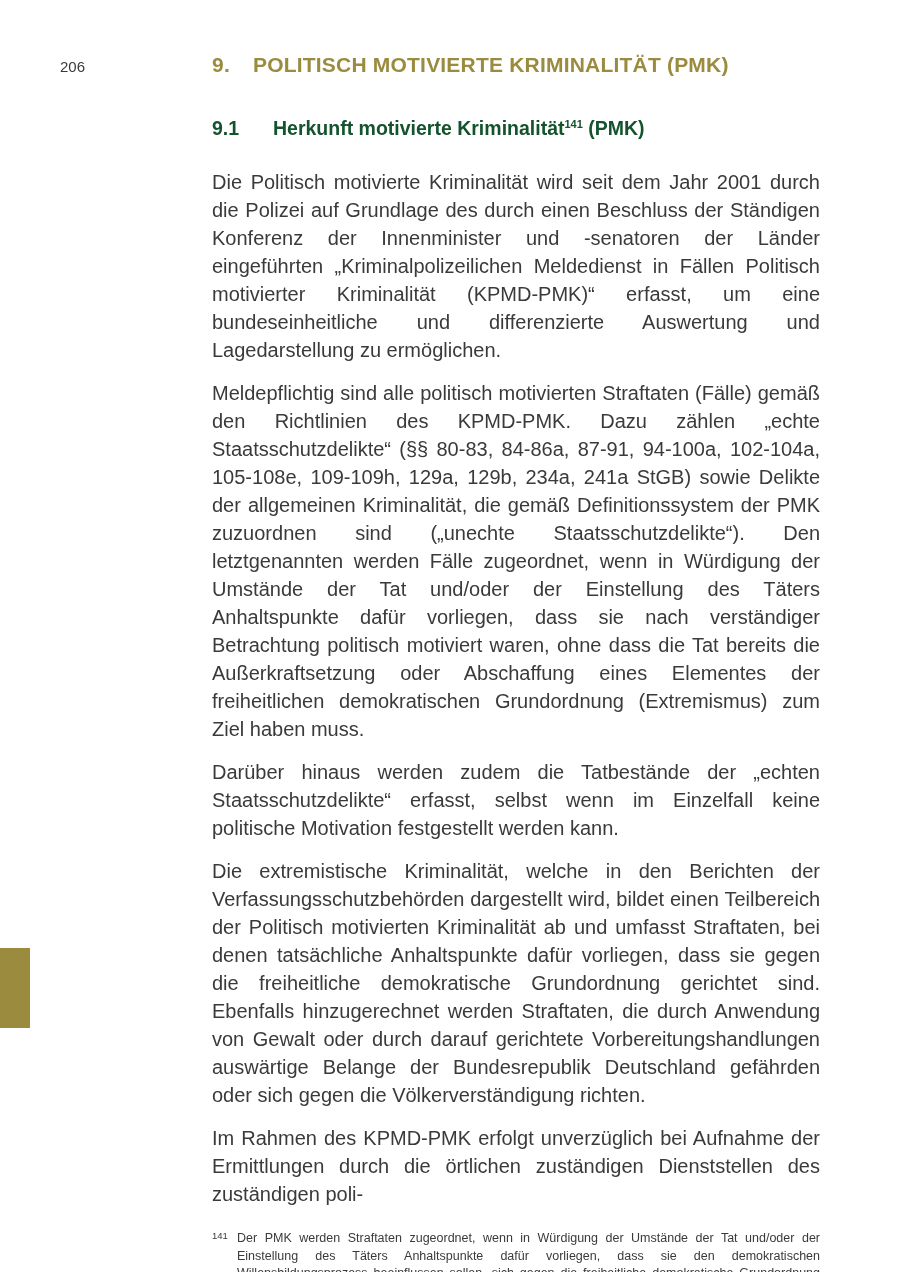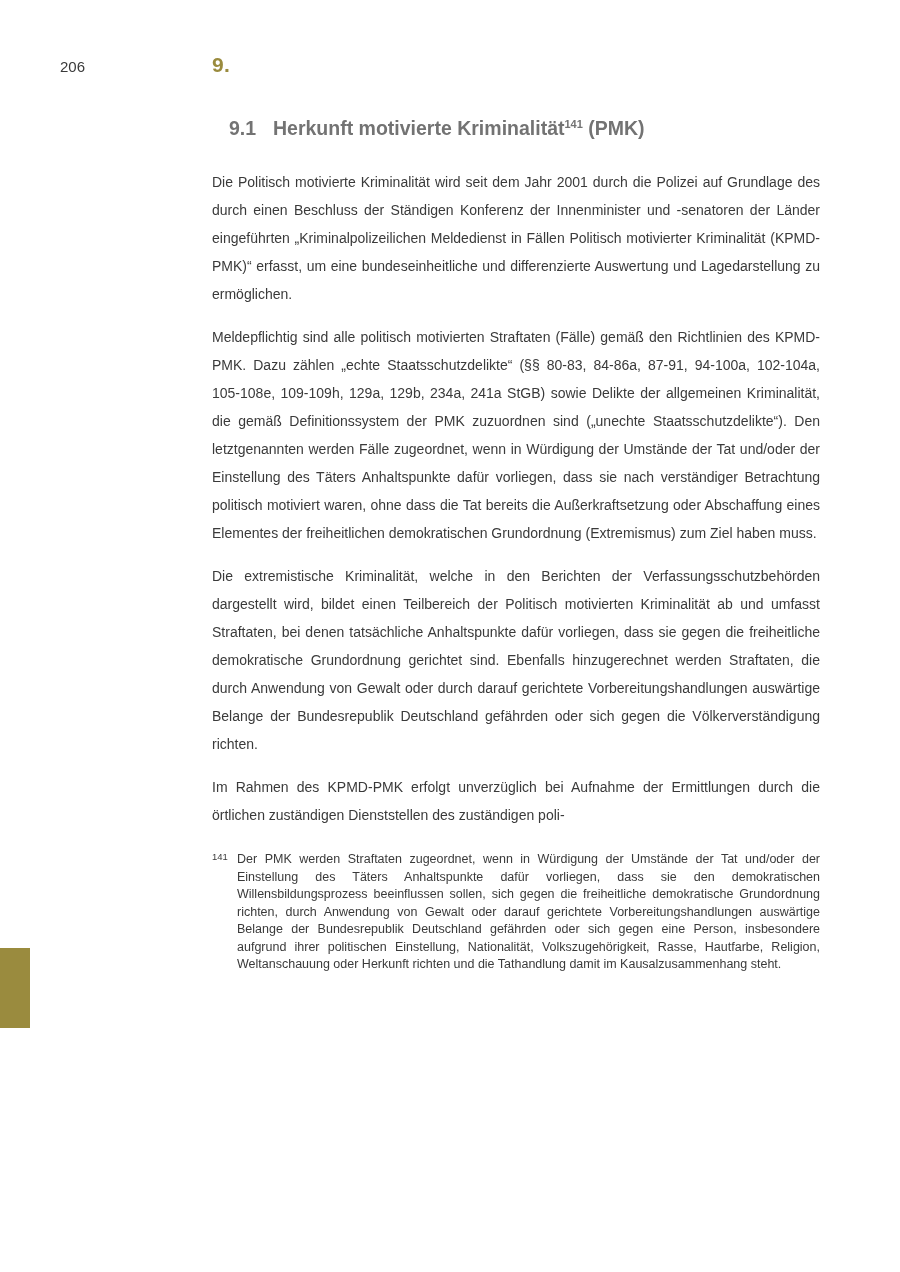--- a/index.html
+++ b/index.html
@@ -55,34 +55,33 @@
   }
   h1.chapter .num {
     flex: 0 0 41px;
   }
   h2.section {
     display: flex;
     margin: 0 0 26px 0;
     font-size: 19.5px;
     line-height: 28px;
     font-weight: bold;
-    color: #737373;
-    text-align: center;
+    color: #14532d;
   }
   h2.section .num {
     flex: 0 0 61px;
   }
   h2.section sup {
     font-size: 11px;
     line-height: 0;
     vertical-align: super;
   }
   p.body-par {
     margin: 0 0 15px 0;
-    font-size: 14px;
+    font-size: 20px;
     line-height: 28px;
     text-align: justify;
     hyphens: auto;
     -webkit-hyphens: auto;
     color: #3a3a3a;
   }
   p.body-par:last-of-type {
     margin-bottom: 16px;
   }
   .footnote {
@@ -113,31 +112,33 @@
 <div class="page">
 
   <div class="page-number">206</div>
 
   <div class="side-tab"></div>
 
   <div class="content">
 
     <h1 class="chapter">
       <span class="num">9.</span>
+      <span class="txt">POLITISCH MOTIVIERTE KRIMINALITÄT (PMK)</span>
     </h1>
 
     <h2 class="section">
       <span class="num">9.1</span>
       <span class="txt"><span>Herkunft motivierte Kriminalität</span><sup>141</sup><span> (PMK)</span><br></span>
     </h2>
 
     <p class="body-par">Die Politisch motivierte Kriminalität wird seit dem Jahr 2001 durch die Polizei auf Grundlage des durch einen Beschluss der Ständigen Konferenz der Innenminister und -senatoren der Länder eingeführten „Kriminalpolizeilichen Meldedienst in Fällen Politisch motivierter Kriminalität (KPMD-PMK)“ erfasst, um eine bundeseinheitliche und differenzierte Auswertung und Lagedarstellung zu ermöglichen.</p>
 
     <p class="body-par">Meldepflichtig sind alle politisch motivierten Straftaten (Fälle) gemäß den Richtlinien des KPMD-PMK. Dazu zählen „echte Staatsschutzdelikte“ (§§ 80-83, 84-86a, 87-91, 94-100a, 102-104a, 105-108e, 109-109h, 129a, 129b, 234a, 241a StGB) sowie Delikte der allgemeinen Kriminalität, die gemäß Definitionssystem der PMK zuzuordnen sind („unechte Staatsschutzdelikte“). Den letztgenannten werden Fälle zugeordnet, wenn in Würdigung der Umstände der Tat und/oder der Einstellung des Täters Anhaltspunkte dafür vorliegen, dass sie nach verständiger Betrachtung politisch motiviert waren, ohne dass die Tat bereits die Außerkraftsetzung oder Abschaffung eines Elementes der freiheitlichen demokratischen Grundordnung (Extremismus) zum Ziel haben muss.</p>
 
+    <p class="body-par">Darüber hinaus werden zudem die Tatbestände der „echten Staatsschutzdelikte“ erfasst, selbst wenn im Einzelfall keine politische Motivation festgestellt werden kann.</p>
 
     <p class="body-par">Die extremistische Kriminalität, welche in den Berichten der Verfassungsschutzbehörden dargestellt wird, bildet einen Teilbereich der Politisch motivierten Kriminalität ab und umfasst Straftaten, bei denen tatsächliche Anhaltspunkte dafür vorliegen, dass sie gegen die freiheitliche demokratische Grundordnung gerichtet sind. Ebenfalls hinzugerechnet werden Straftaten, die durch Anwendung von Gewalt oder durch darauf gerichtete Vorbereitungshandlungen auswärtige Belange der Bundesrepublik Deutschland gefährden oder sich gegen die Völkerverständigung richten.</p>
 
     <p class="body-par">Im Rahmen des KPMD-PMK erfolgt unverzüglich bei Aufnahme der Ermittlungen durch die örtlichen zuständigen Dienststellen des zuständigen poli-</p>
 
     <div class="footnote">
       <span class="fn-marker">141</span>
       <span class="fn-text">Der PMK werden Straftaten zugeordnet, wenn in Würdigung der Umstände der Tat und/oder der Einstellung des Täters Anhaltspunkte dafür vorliegen, dass sie den demokratischen Willensbildungsprozess beeinflussen sollen, sich gegen die freiheitliche demokratische Grundordnung richten, durch Anwendung von Gewalt oder darauf gerichtete Vorbereitungshandlungen auswärtige Belange der Bundesrepublik Deutschland gefährden oder sich gegen eine Person, insbesondere aufgrund ihrer politischen Einstellung, Nationalität, Volkszugehörigkeit, Rasse, Hautfarbe, Religion, Weltanschauung oder Herkunft richten und die Tathandlung damit im Kausalzusammenhang steht.</span>
     </div>
 

